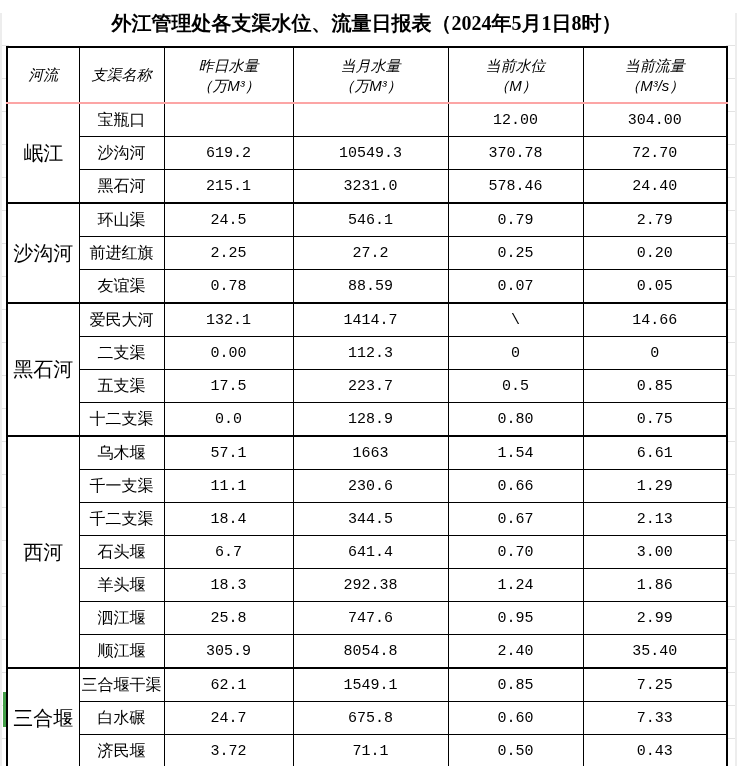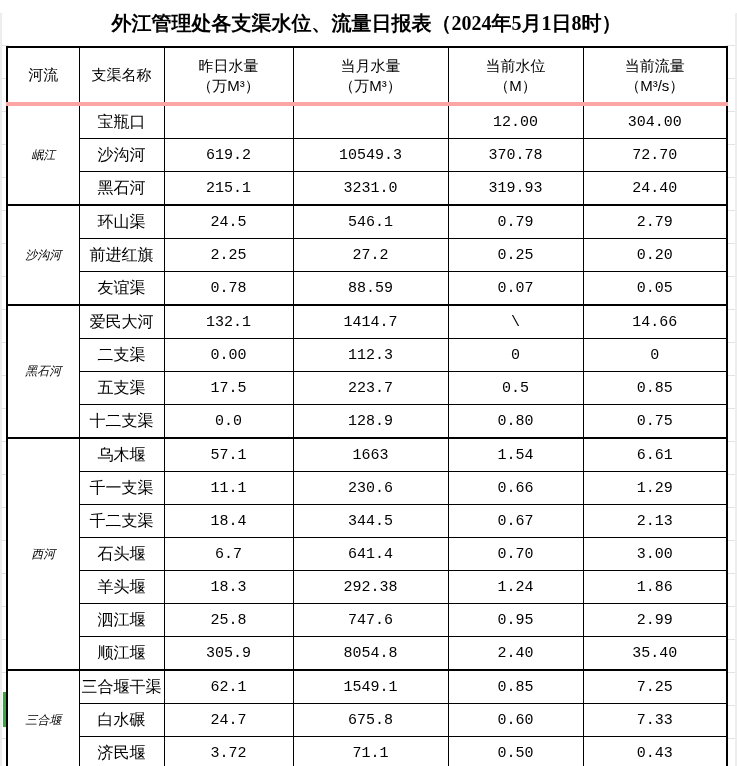--- a/index.html
+++ b/index.html
@@ -34,28 +34,28 @@
     background:#fff;
   }
   .report th,.report td{
     border:1px solid #000;
     text-align:center;vertical-align:middle;
     padding:0;overflow:hidden;
   }
   .report thead th{
     height:54px;font-weight:normal;font-size:15px;line-height:19px;
   }
-  .report thead{border-bottom:4px solid #fca5a5;}
+  .report thead{border-bottom:2px solid #fca5a5;font-style:italic;}
   .report tbody{border-top:2px solid #000;}
   .report tbody td{height:32px;font-size:16px;}
   .report td.num{
     font-family:"Liberation Mono",monospace;
     font-size:15px;letter-spacing:0;
   }
-  .report td.river{font-size:12px;font-style:italic;}
+  .report td.river{font-size:20px;}
   .hwrap{display:flex;flex-direction:column;justify-content:center;gap:1px;}
 </style>
 </head>
 <body>
 
 <div class="gridstrip left"></div>
 <div class="gridstrip right"></div>
 <div class="indicator" style="background: rgb(68, 160, 73);"></div>
 
 <h1 class="title">外江管理处各支渠水位、流量日报表（2024年5月1日8时）</h1>
@@ -123,21 +123,21 @@
         <td>沙沟河</td>
         <td class="num">619.2</td>
         <td class="num">10549.3</td>
         <td class="num">370.78</td>
         <td class="num">72.70</td>
       </tr>
       <tr>
         <td>黑石河</td>
         <td class="num">215.1</td>
         <td class="num">3231.0</td>
-        <td class="num">319.93</td>
+        <td class="num">578.46</td>
         <td class="num">24.40</td>
       </tr>
     </tbody>
     <tbody>
       <tr>
         <td class="river" rowspan="3">沙沟河</td>
         <td>环山渠</td>
         <td class="num">24.5</td>
         <td class="num">546.1</td>
         <td class="num">0.79</td>

